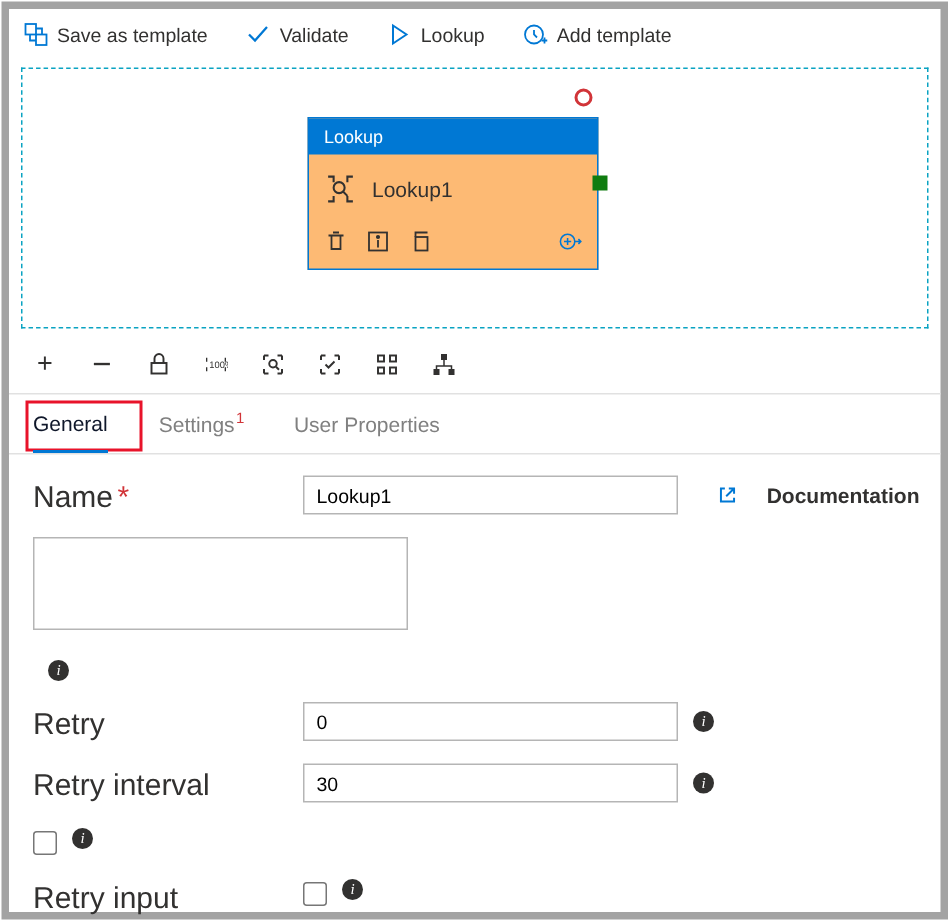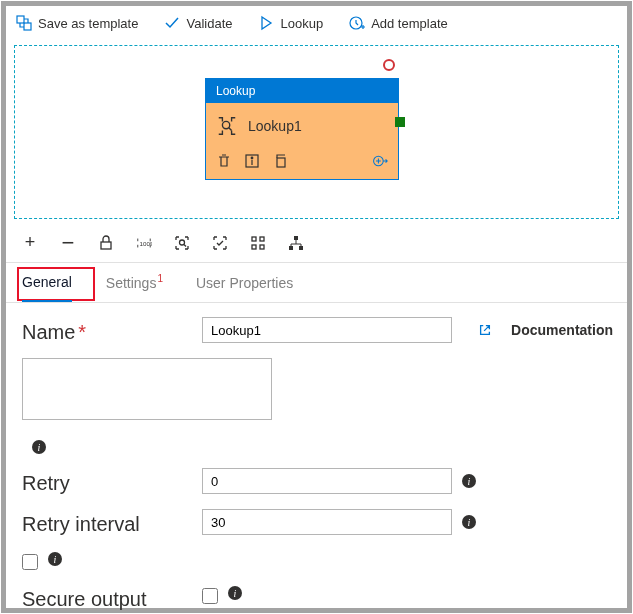--- a/index.html
+++ b/index.html
@@ -186,19 +186,19 @@
     <div class="row">
       <label>Retry interval</label>
       <input type="text" value="30" style="">
       <span class="info">i</span>
     </div>
     <div class="row">
       <input type="checkbox" style="">
       <span class="info" style="margin-top:2px">i</span>
     </div>
     <div class="row" style="margin-bottom:0">
-      <label>Secure output</label>
+      <label>Retry input</label>
       <input type="checkbox" style="">
       <span class="info" style="margin-top:2px">i</span>
     </div>
   </div>
 
 </div>
 
 </body></html>

